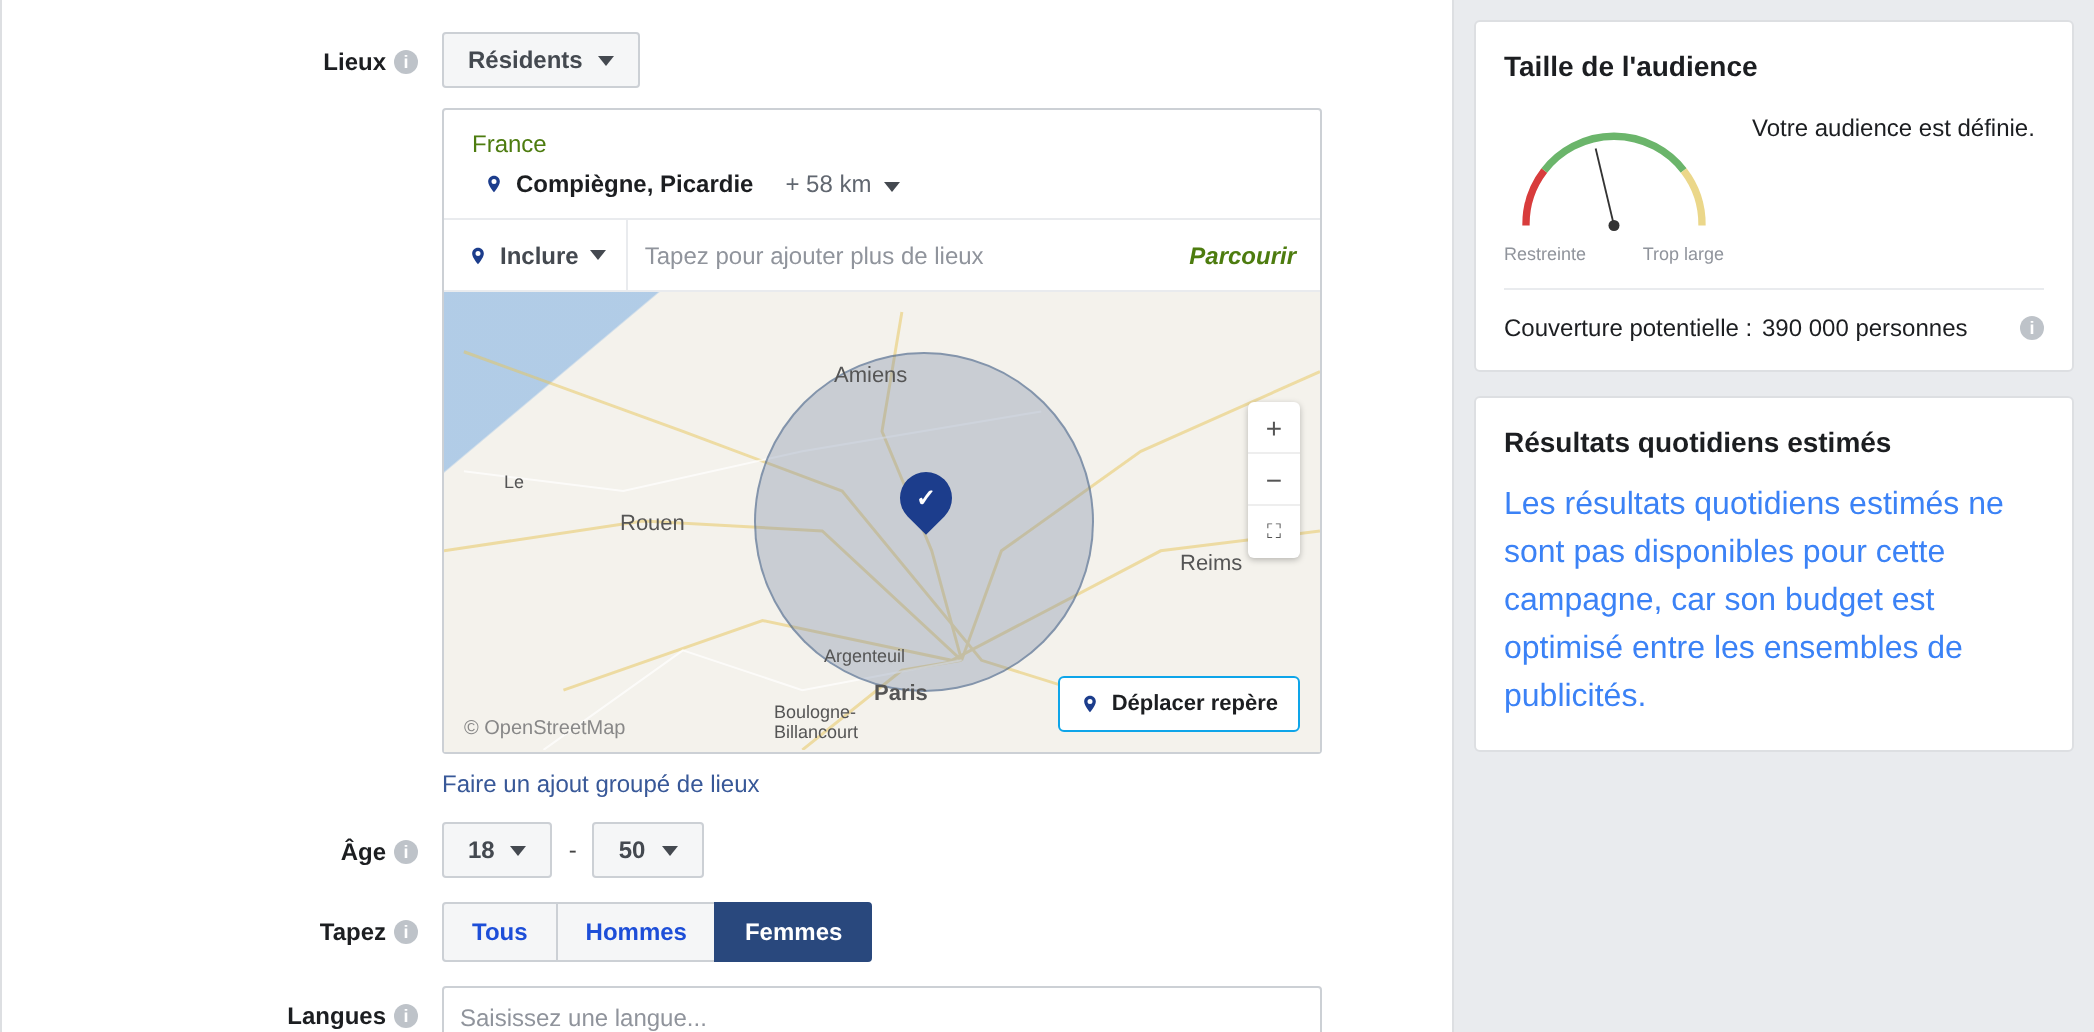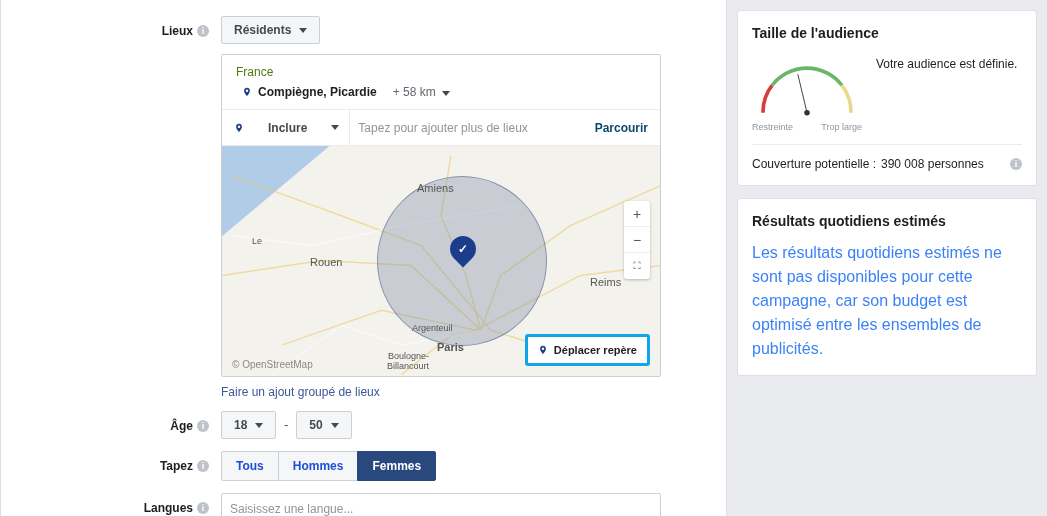--- a/index.html
+++ b/index.html
@@ -30,24 +30,24 @@
     }
     .caret { width: 0; height: 0; border-left: 4px solid transparent; border-right: 4px solid transparent; border-top: 5px solid #444950; }
     
     .loc-box { border: 1px solid #ccd0d5; border-radius: 2px; margin-top: 10px; background: #fff; }
     .loc-header { padding: 10px 14px; border-bottom: 1px solid #e9ebee; }
     .loc-header .country { font-size: 12px; color: #4d7c0f; display: block; margin-bottom: 6px; }
     .loc-selected { display: flex; align-items: center; gap: 6px; padding-left: 6px; }
     .loc-name { font-weight: 700; }
     .loc-radius { color: #616770; margin-left: 10px; }
     .loc-input-row { display: flex; align-items: center; padding: 0 12px; border-bottom: 1px solid #e9ebee; height: 36px; }
-    .loc-input-row .include { display: flex; align-items: center; gap: 24px; padding-right: 10px; border-right: 1px solid #e9ebee; height: 100%; font-weight: 600; color: #444950; cursor: pointer; }
+    .loc-input-row .include { display: flex; align-items: center; gap: 6px; padding-right: 10px; border-right: 1px solid #e9ebee; height: 100%; font-weight: 600; color: #444950; cursor: pointer; }
     .loc-input-row input { border: none; flex: 1; padding: 8px; font-size: 12px; outline: none; }
     .loc-input-row input::placeholder { color: #90949c; }
-    .loc-input-row .browse { color: #0c4a6e; font-weight: 600; cursor: pointer; }
+    .loc-input-row .browse { color: #4d7c0f; font-weight: 600; cursor: pointer; font-style: italic; }
     
     .map-area { position: relative; height: 230px; background: #f4f2ec; overflow: hidden; }
     .map-bg {
       position: absolute; inset: 0;
       background:
         linear-gradient(140deg, rgba(170,200,230,0.9) 0%, rgba(170,200,230,0.9) 15%, transparent 15.2%),
         #f4f2ec;
     }
     .roads { position: absolute; inset: 0; }
     .radius-circle {
@@ -56,27 +56,27 @@
       border: 1px solid rgba(60,90,130,0.5);
     }
     .marker {
       position: absolute; left: 228px; top: 90px;
       width: 26px; height: 26px; background: #1c3d8c; border-radius: 50% 50% 50% 0;
       transform: rotate(-45deg); display: flex; align-items: center; justify-content: center;
     }
     .marker::after {
       content: "✓"; transform: rotate(45deg); color: #fff; font-weight: bold; font-size: 12px;
     }
-    .city-label { position: absolute; font-size: 11px; color: #555; text-align: right; }
+    .city-label { position: absolute; font-size: 11px; color: #555; }
     .map-controls { position: absolute; right: 10px; top: 55px; width: 26px; background: #fff; border-radius: 3px; box-shadow: 0 1px 3px rgba(0,0,0,0.25); overflow: hidden; }
     .map-controls div { height: 26px; display: flex; align-items: center; justify-content: center; border-bottom: 1px solid #eee; cursor: pointer; font-size: 14px; color: #555; }
     .map-controls div:last-child { border-bottom: none; font-size: 10px; }
     .move-btn {
       position: absolute; bottom: 10px; right: 10px;
-      background: #fff; border: 3px solid #0ea5e9; border-radius: 3px;
+      background: #fff; border: 1px solid #0ea5e9; border-radius: 3px;
       padding: 6px 10px; font-size: 11px; font-weight: 600;
       display: flex; align-items: center; gap: 6px; cursor: pointer;
     }
     .attrib { position: absolute; bottom: 6px; left: 10px; font-size: 10px; color: #888; }
     .bulk-link { display: inline-block; margin-top: 8px; color: #385898; font-size: 12px; cursor: pointer; }
     
     .age-group { display: flex; align-items: center; gap: 8px; }
     .age-dash { color: #444; }
     
     .gender-group { display: flex; }
@@ -246,21 +246,21 @@
           <div class="gauge-labels">
             <span>Restreinte</span>
             <span>Trop large</span>
           </div>
         </div>
         <div class="audience-msg">Votre audience est définie.</div>
       </div>
       <hr class="divider">
       <div class="reach-row">
         <div class="rlabel">Couverture potentielle :</div>
-        <div class="rvalue">390 008 personnes</div>
+        <div class="rvalue">390 000 personnes</div>
         <span class="info-icon">i</span>
       </div>
     </div>
     <div class="panel">
       <h3>Résultats quotidiens estimés</h3>
       <p class="daily-text">Les résultats quotidiens estimés ne sont pas disponibles pour cette campagne, car son budget est optimisé entre les ensembles de publicités.</p>
     </div>
   </div>
 </div>
 

